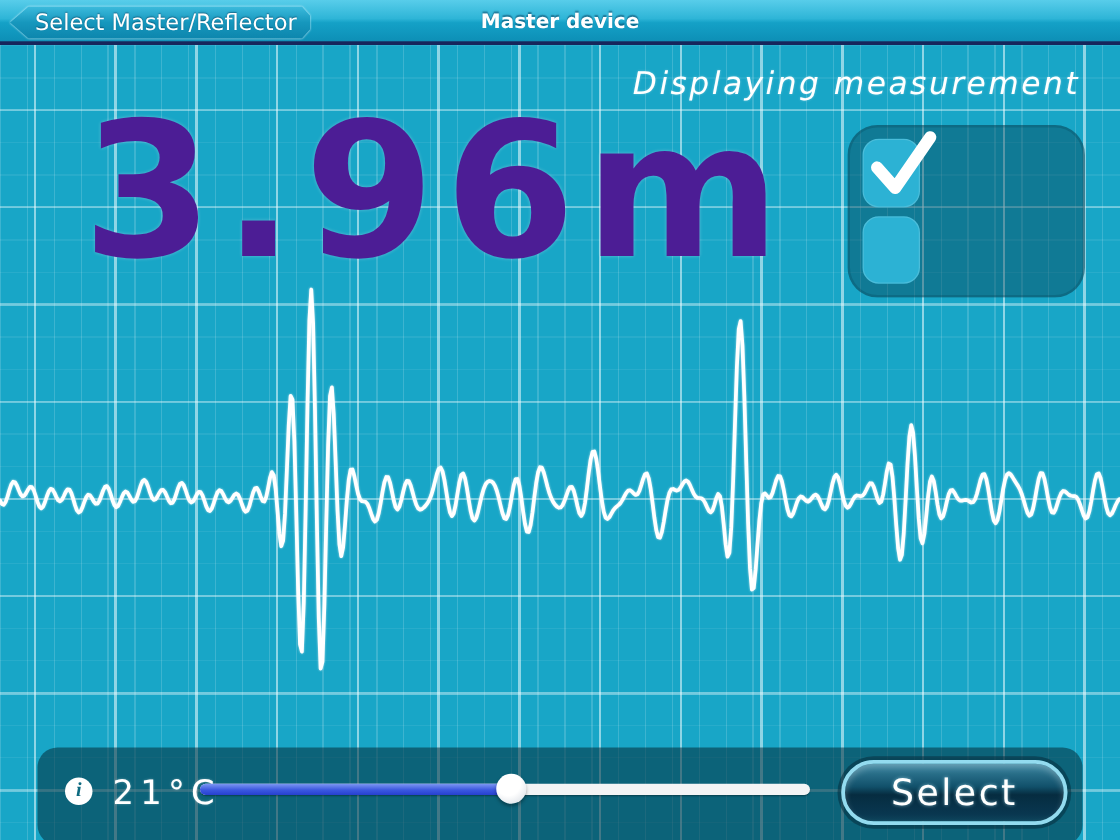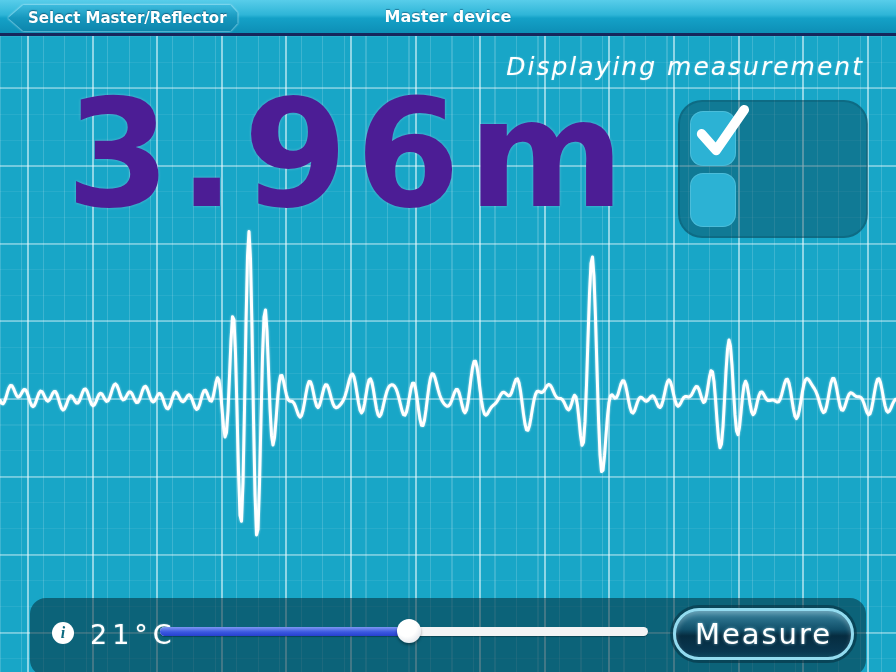--- a/index.html
+++ b/index.html
@@ -24,21 +24,21 @@
     background:linear-gradient(180deg,#58cdea 0%,#2eb5d7 45%,#14a1c7 55%,#0d8fb6 100%);
     border-bottom:3px solid #16265c;
   }
   .nav-title {
     position:absolute; left:0; right:0; top:7px; text-align:center;
     color:#fff; font-size:16px; font-weight:bold;
     text-shadow:0 -1px 1px rgba(0,40,70,0.45);
   }
   .nav-btn {
     position:absolute; top:5px; height:26px; display:flex; align-items:center;
-    color:#fff; font-size:15px; font-weight:bold; cursor:pointer;
+    color:#fff; font-size:18px; font-weight:normal; cursor:pointer;
     text-shadow:0 -1px 1px rgba(0,40,70,0.5);
   }
   .btn-plain {
     right:8px; padding:0 11px; border-radius:7px;
     background:linear-gradient(180deg,#3cbbdd 0%,#1697bd 50%,#0d86ad 100%);
     border:1px solid #d9f4fd;
     box-shadow:inset 0 1px 1px rgba(255,255,255,0.5);
   }
   .btn-back { left:8px; filter:drop-shadow(0 0 1px #d9f4fd); }
   .btn-back .shape {
@@ -158,17 +158,17 @@
 
   <div class="bottom-bar">
     <div class="info-icon">i</div>
     <div class="temp-label">21°C</div>
     <div class="slider">
       <div class="slider-track"></div>
       <div class="slider-fill" style="width: 51%;"></div>
       <div class="slider-thumb" style="left: calc(51% - 12px);"></div>
     </div>
     <div class="measure-btn">
-      <span>Measure</span>
+      <span>Select</span>
     </div>
   </div>
 
 </div>
 
 </body></html>

